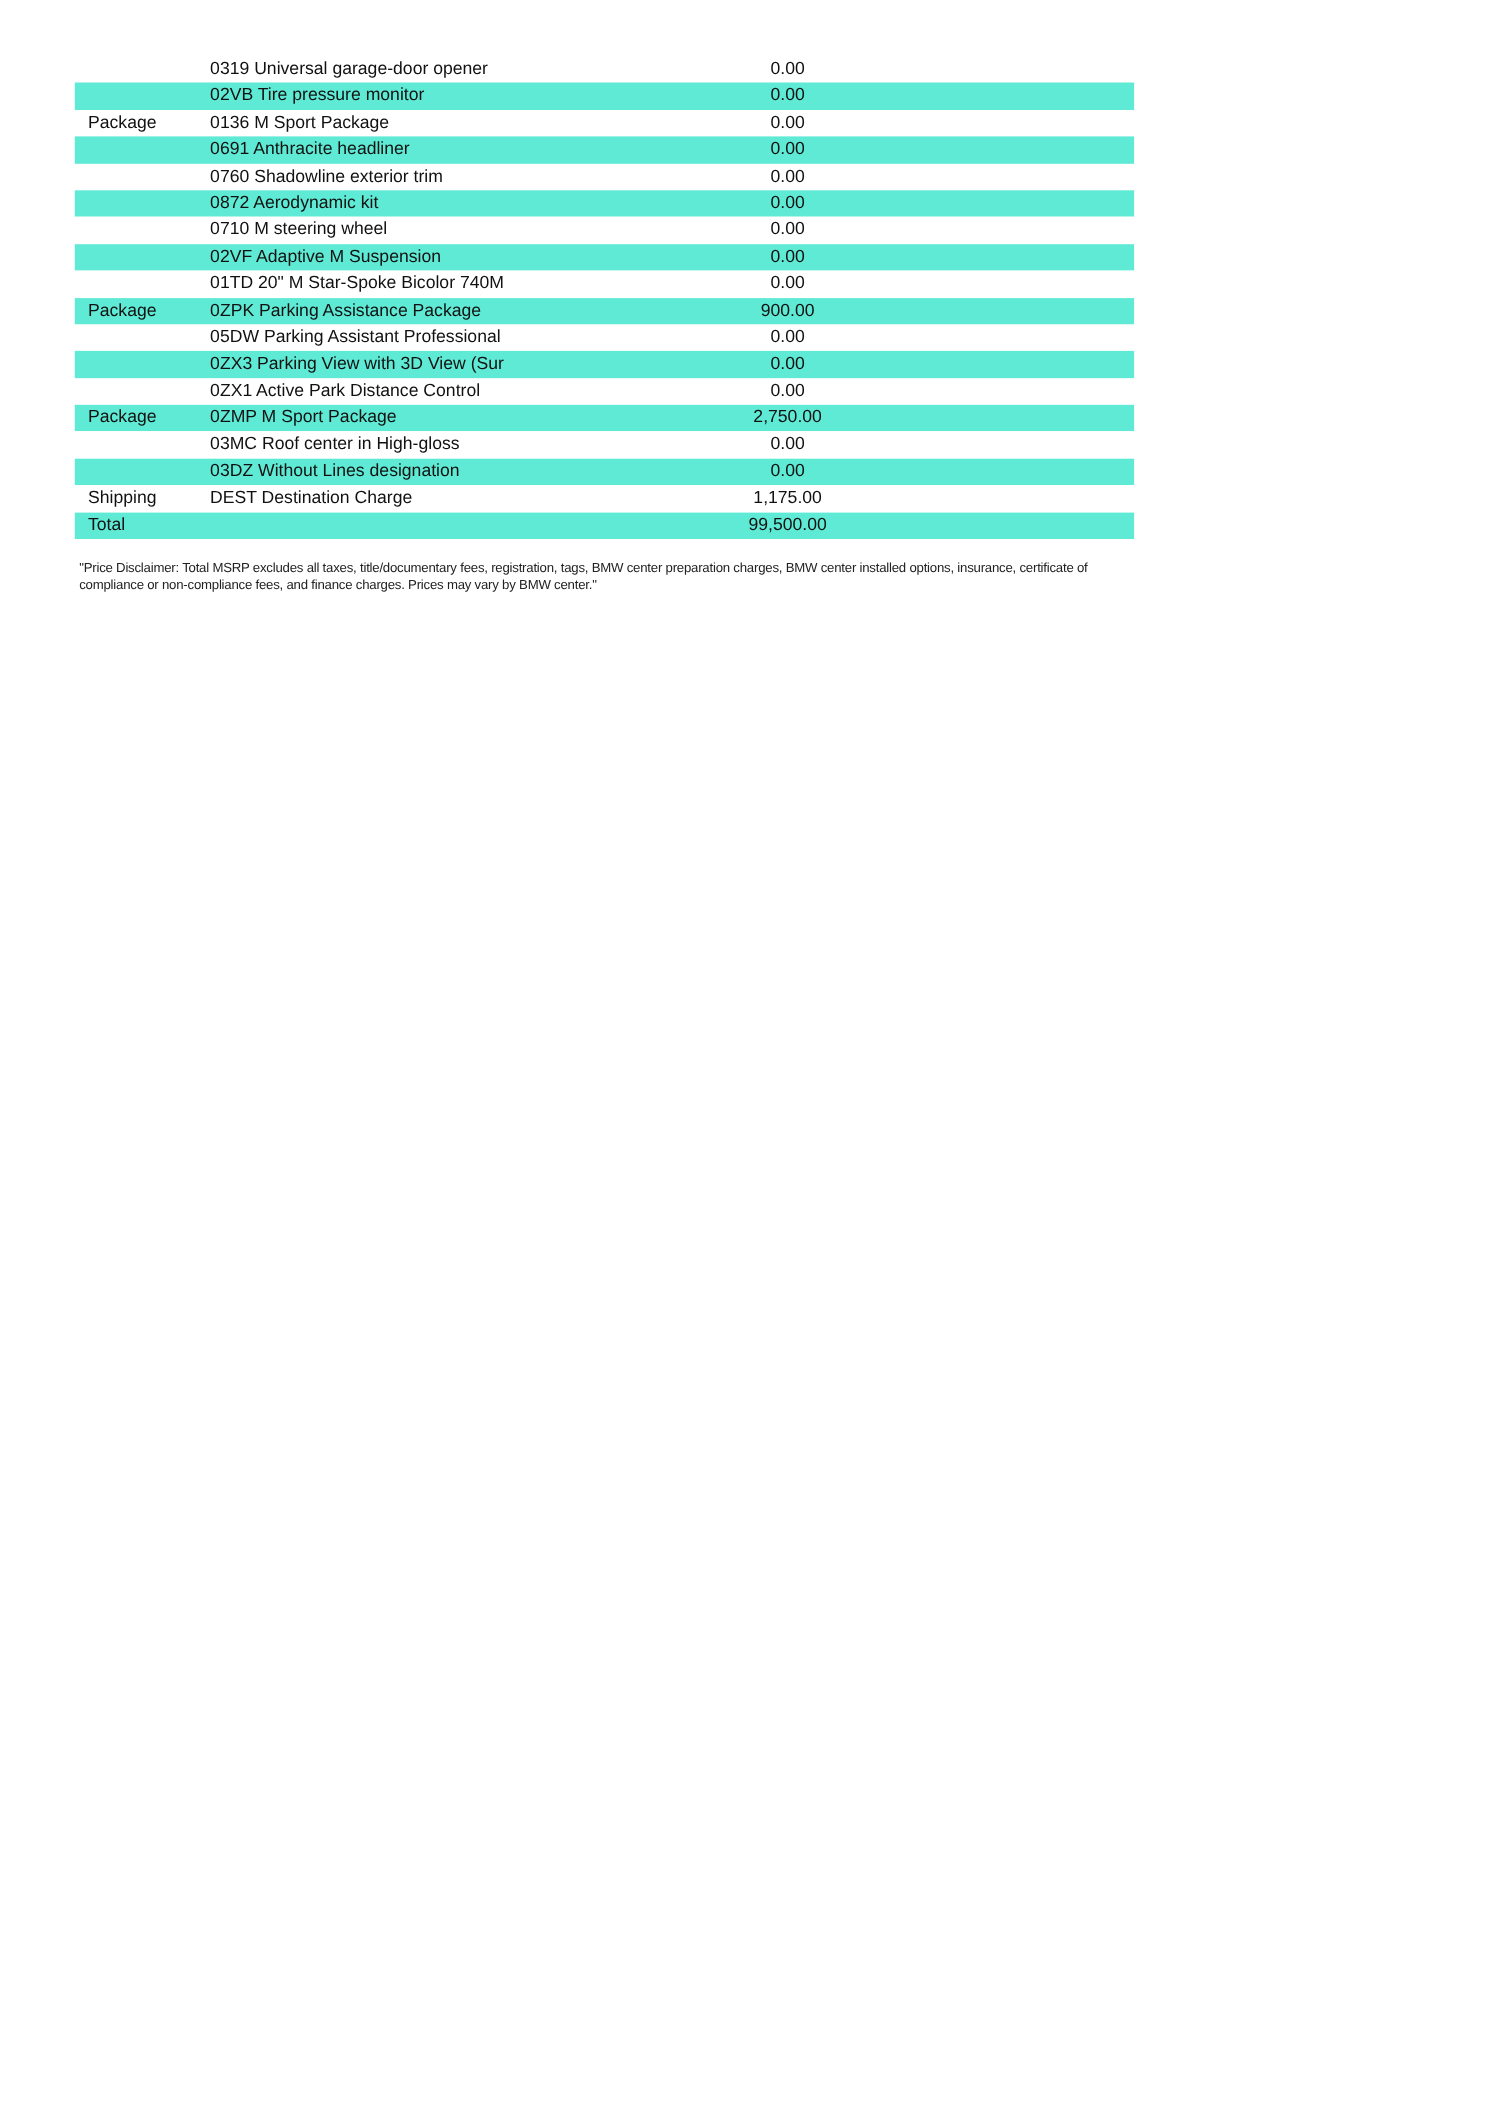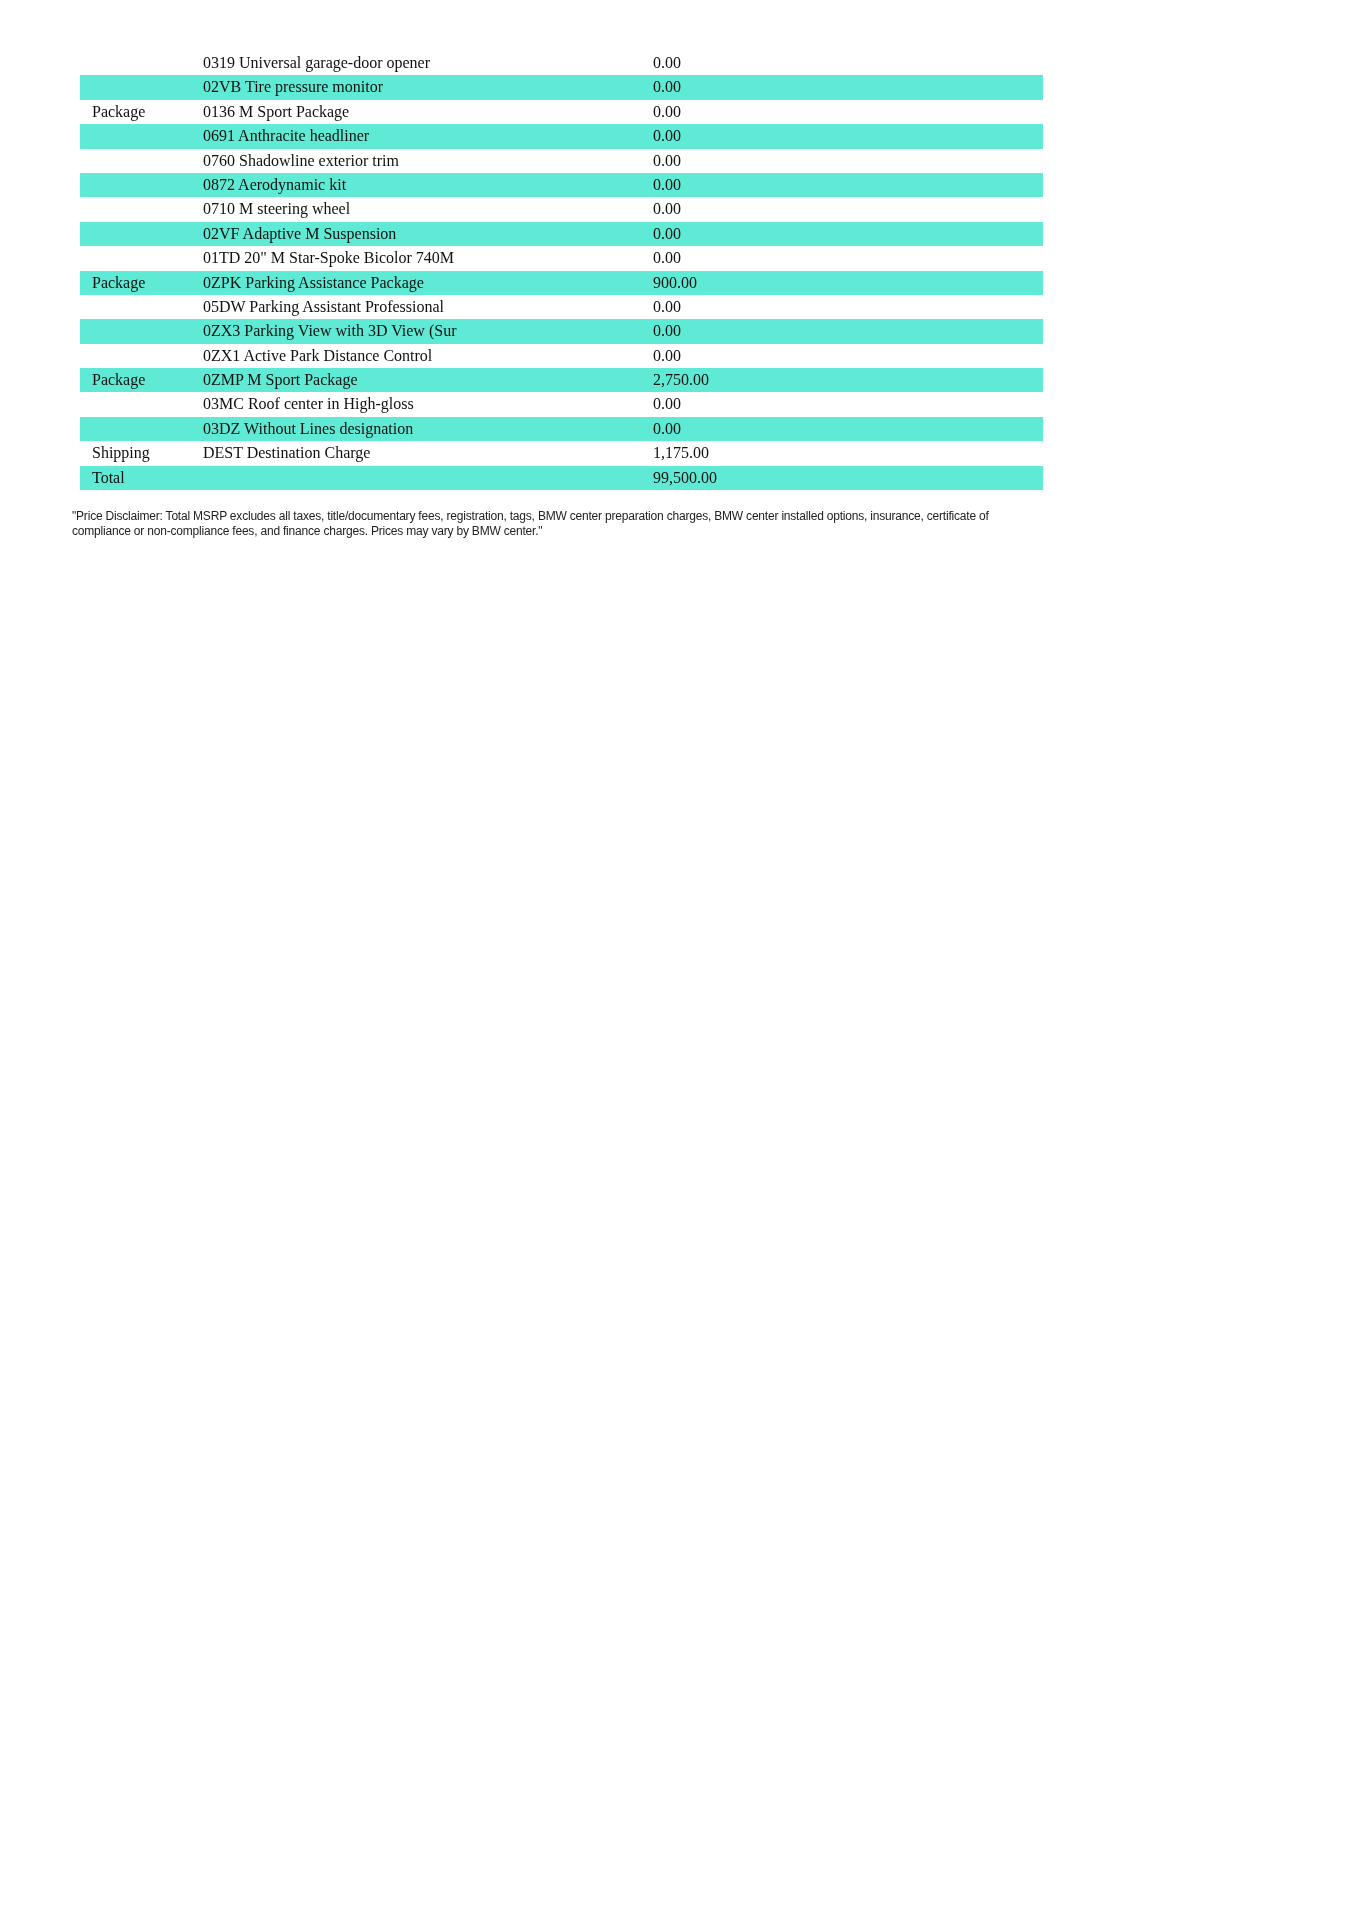--- a/index.html
+++ b/index.html
@@ -12,24 +12,23 @@
     color: #111111;
   }
   .page {
     position: relative;
     width: 1357px;
     height: 1920px;
     overflow: hidden;
   }
   .options-table {
     position: absolute;
-    left: 80px;
+    left: 68px;
     top: 51px;
     width: 963px;
-    font-family: Liberation Serif, serif;
   }
   .row {
     display: flex;
     align-items: center;
     height: 24.4px;
     font-size: 16px;
     line-height: 24.4px;
     background: #ffffff;
   }
   .row.alt {
@@ -41,21 +40,21 @@
     padding-left: 12px;
     flex: 0 0 auto;
   }
   .cell.item {
     width: 450px;
     flex: 0 0 auto;
   }
   .cell.price {
     width: 150px;
     flex: 0 0 auto;
-    text-align: left;
+    text-align: center;
   }
   .cell.filler {
     flex: 1 1 auto;
   }
   .disclaimer {
     position: absolute;
     left: 72px;
     top: 509px;
     width: 945px;
     font-size: 12px;

